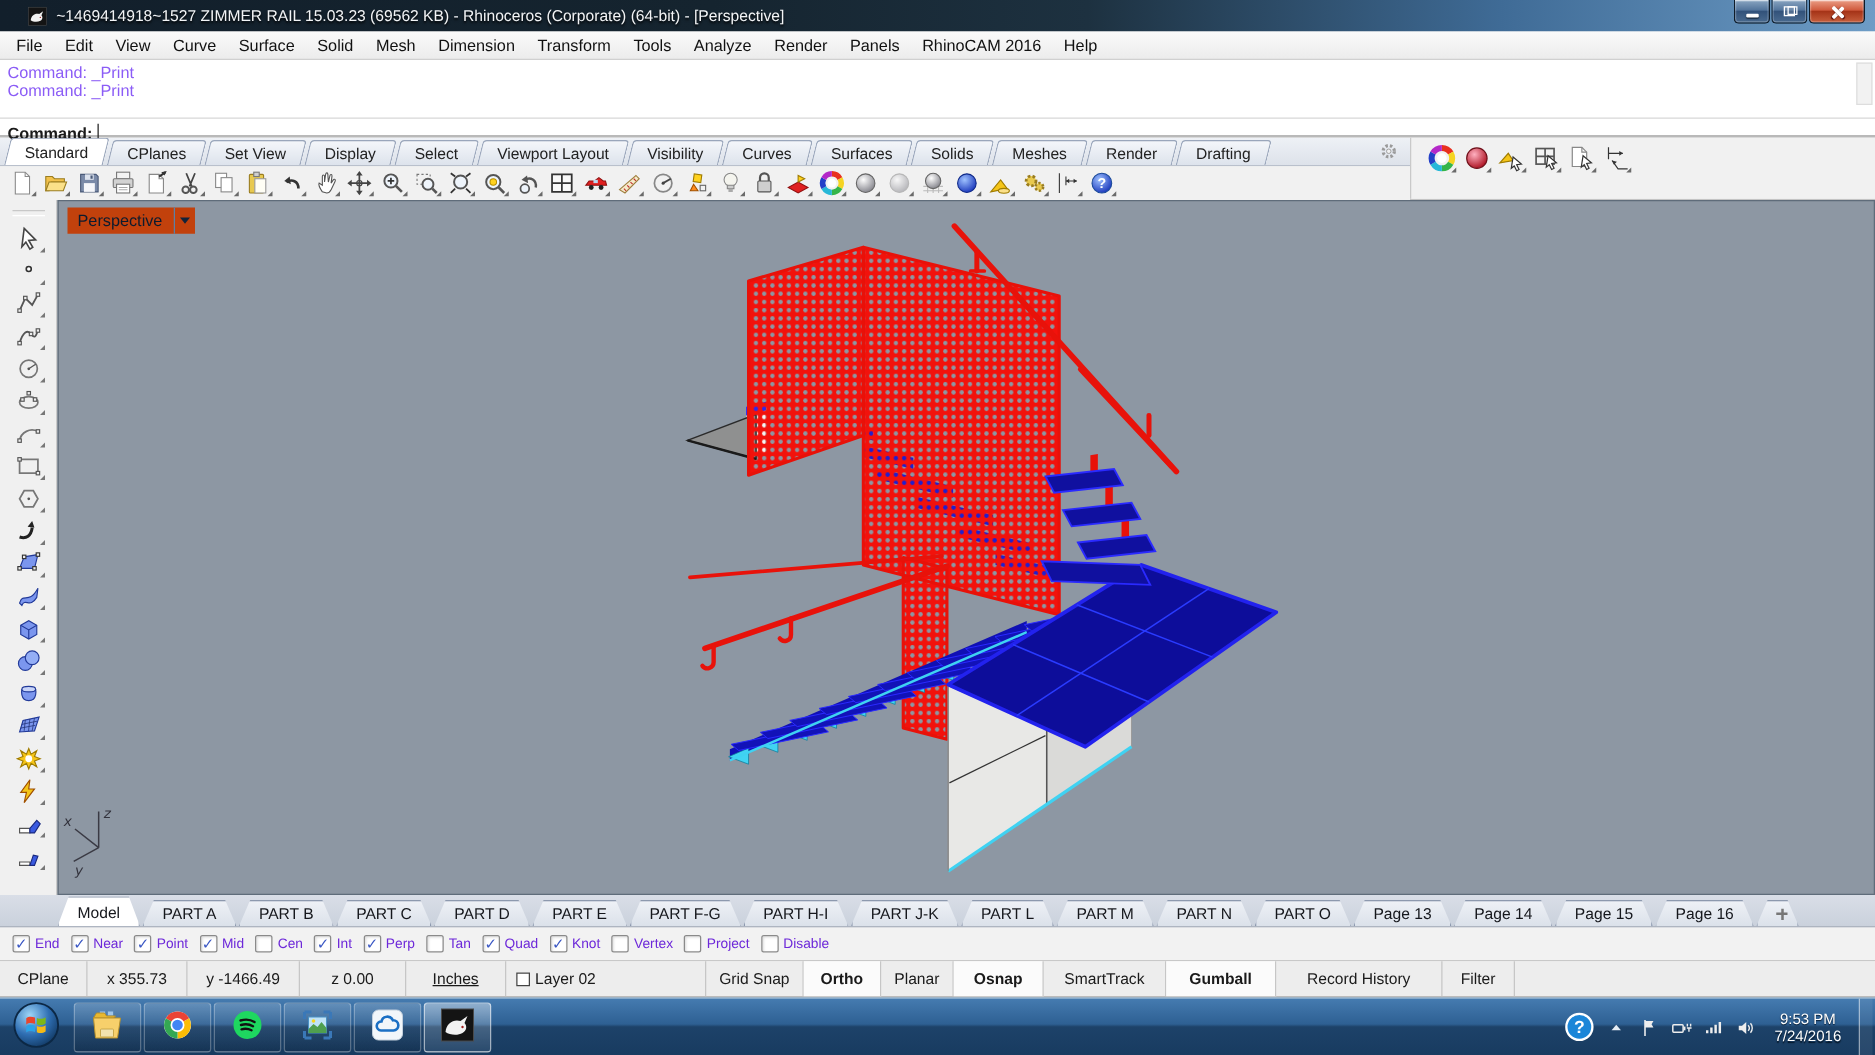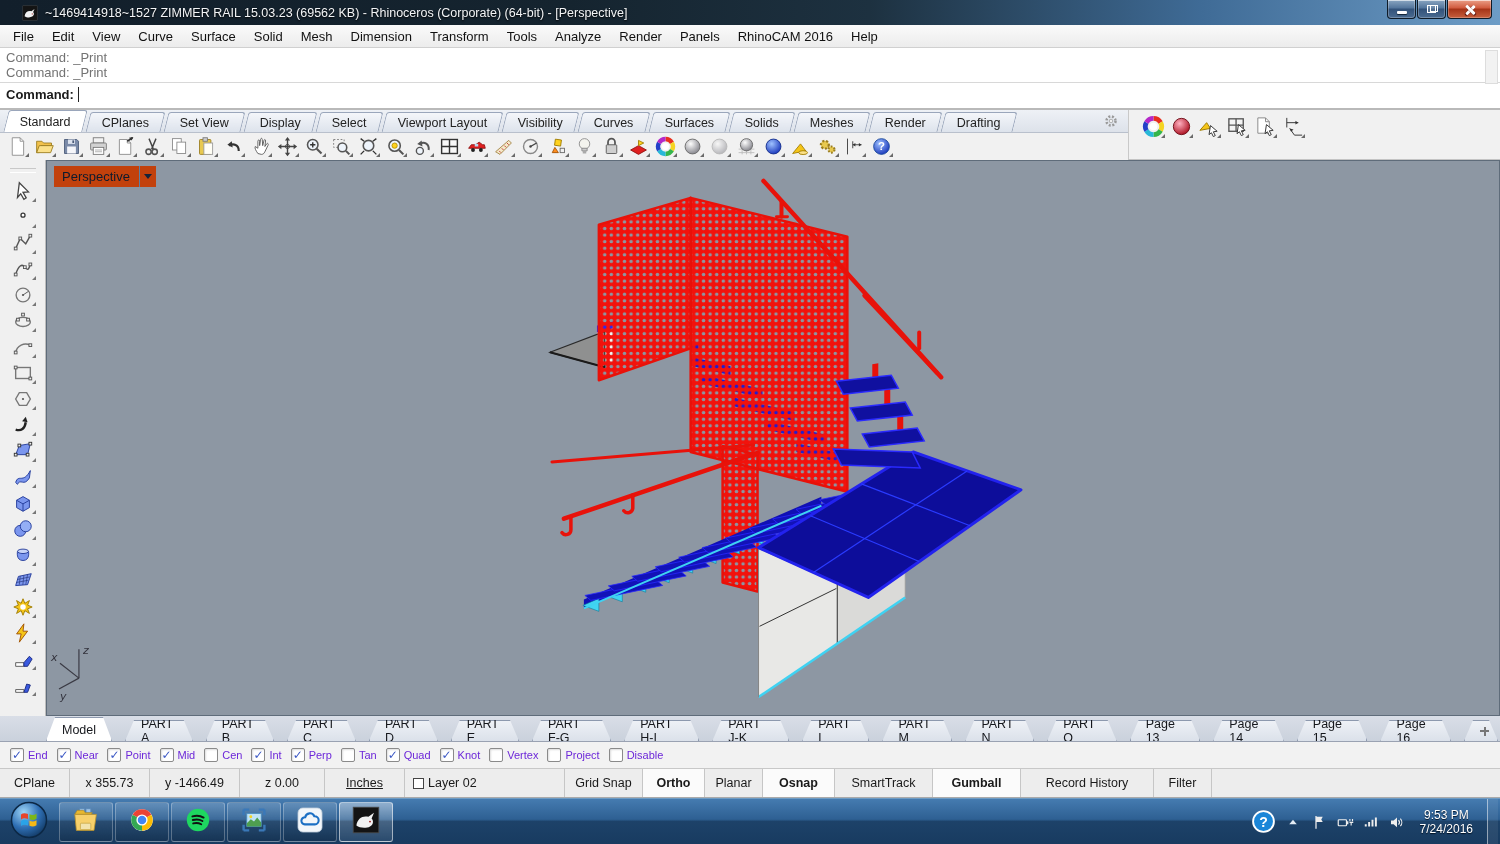--- a/index.html
+++ b/index.html
@@ -26,22 +26,22 @@
   .g-close::before,.g-close::after { content:''; position:absolute; left:5px; top:0; width:2.5px; height:12px; background:#fff; border-radius:1px; box-shadow:0 1px 1px #400; }
   .g-close::before { transform:rotate(45deg); } .g-close::after { transform:rotate(-45deg); }
 
   
   .menubar { height:23px; flex:0 0 23px; background:linear-gradient(#fafafa,#ececec); border-bottom:1px solid #d0d0d0; display:flex; align-items:center; padding-left:4px; }
   .menu-item { padding:2px 9px; font-size:13px; color:#111; cursor:default;text-align:right; }
 
   
   .command-area { height:62px; flex:0 0 62px; background:#fff; border-bottom:2px solid #b9b9b9; position:relative; }
   .cmd-history { padding:2px 0 0 6px; }
-  .cmd-line { font-size:13px; line-height:15px; color:#737373; }
-  .cmd-input-row { border-top:1px solid #d8d8d8; margin-top:2px; padding:2px 0 0 6px; display:flex; align-items:center; height:22px; }
+  .cmd-line { font-size:13px; line-height:15px; color:#8b5cf6; }
+  .cmd-input-row { border-top:1px solid #d8d8d8; margin-top:14px; padding:2px 0 0 6px; display:flex; align-items:center; height:22px; }
   .cmd-prompt { font-weight:bold; font-size:13px; }
   .caret { display:inline-block; width:1.5px; height:15px; background:#222; margin-left:4px; animation:blink 1.1s steps(1) infinite; }
   @keyframes blink { 50% { opacity:0; } }
   .cmd-scrollbar { position:absolute; right:2px; top:2px; bottom:24px; width:13px; background:#f2f2f2; border:1px solid #ddd; }
 
   
   .toolbar-block { height:50px; flex:0 0 50px; display:flex; background:#f1f1f1; border-bottom:1px solid #c4c4c4; }
   .toolbar-left { flex:1; display:flex; flex-direction:column; min-width:0; }
   .tab-row { height:23px; flex:0 0 23px; background:linear-gradient(#eef1f6,#dde2ea); display:flex; align-items:flex-end; padding-left:6px; border-bottom:1px solid #b9c0cc; }
   .ttab { height:20px; margin-right:3px; padding:0 13px; display:flex; align-items:center; background:linear-gradient(#f4f6fa,#dde3ec);
@@ -67,21 +67,21 @@
   .sbico::after { content:''; position:absolute; right:2px; bottom:2px; border-left:4px solid transparent; border-bottom:4px solid #777; }
   .viewport { flex:1; position:relative; background:#8d97a3; border:1px solid #5f6c7a; }
   .viewport svg.scene { position:absolute; inset:0; width:100%; height:100%; }
   .vp-label { position:absolute; top:5px; left:7px; display:flex; align-items:center; background:#c2410c; height:21px; padding-left:8px; }
   .vp-label .lbl { font-size:13px; color:#0d1b2e; margin-right:9px; }
   .vp-sep { width:1px; height:21px; background:#5c80a4; }
   .vp-caret { width:16px; height:21px; display:flex; align-items:center; justify-content:center; }
   .vp-caret::after { content:''; border-left:4px solid transparent; border-right:4px solid transparent; border-top:5px solid #14233a; }
 
   
-  .model-tabs { height:26px; flex:0 0 26px; background:linear-gradient(#d9dee7,#cad1dc); border-bottom:1px solid #9aa2b2; display:flex; align-items:flex-end; padding-left:46px;gap:11px; }
+  .model-tabs { height:26px; flex:0 0 26px; background:linear-gradient(#d9dee7,#cad1dc); border-bottom:1px solid #9aa2b2; display:flex; align-items:flex-end; padding-left:46px; }
   .mtab { height:21px; padding:0 15px; margin-right:2px; display:flex; align-items:center; font-size:12.5px; color:#15171c;
     background:linear-gradient(#eef1f6,#dbe1ea); border:1px solid #8d99ae; border-bottom:none;
     clip-path:polygon(9px 0,calc(100% - 9px) 0,100% 100%,0 100%); }
   .mtab.active { background:#fff; height:24px; }
   .mtab.plus { width:34px; justify-content:center; }
   .plus-glyph { position:relative; width:9px; height:9px; }
   .plus-glyph::before { content:''; position:absolute; left:3.5px; top:0; width:2px; height:9px; background:#777; }
   .plus-glyph::after { content:''; position:absolute; top:3.5px; left:0; width:9px; height:2px; background:#777; }
 
   

